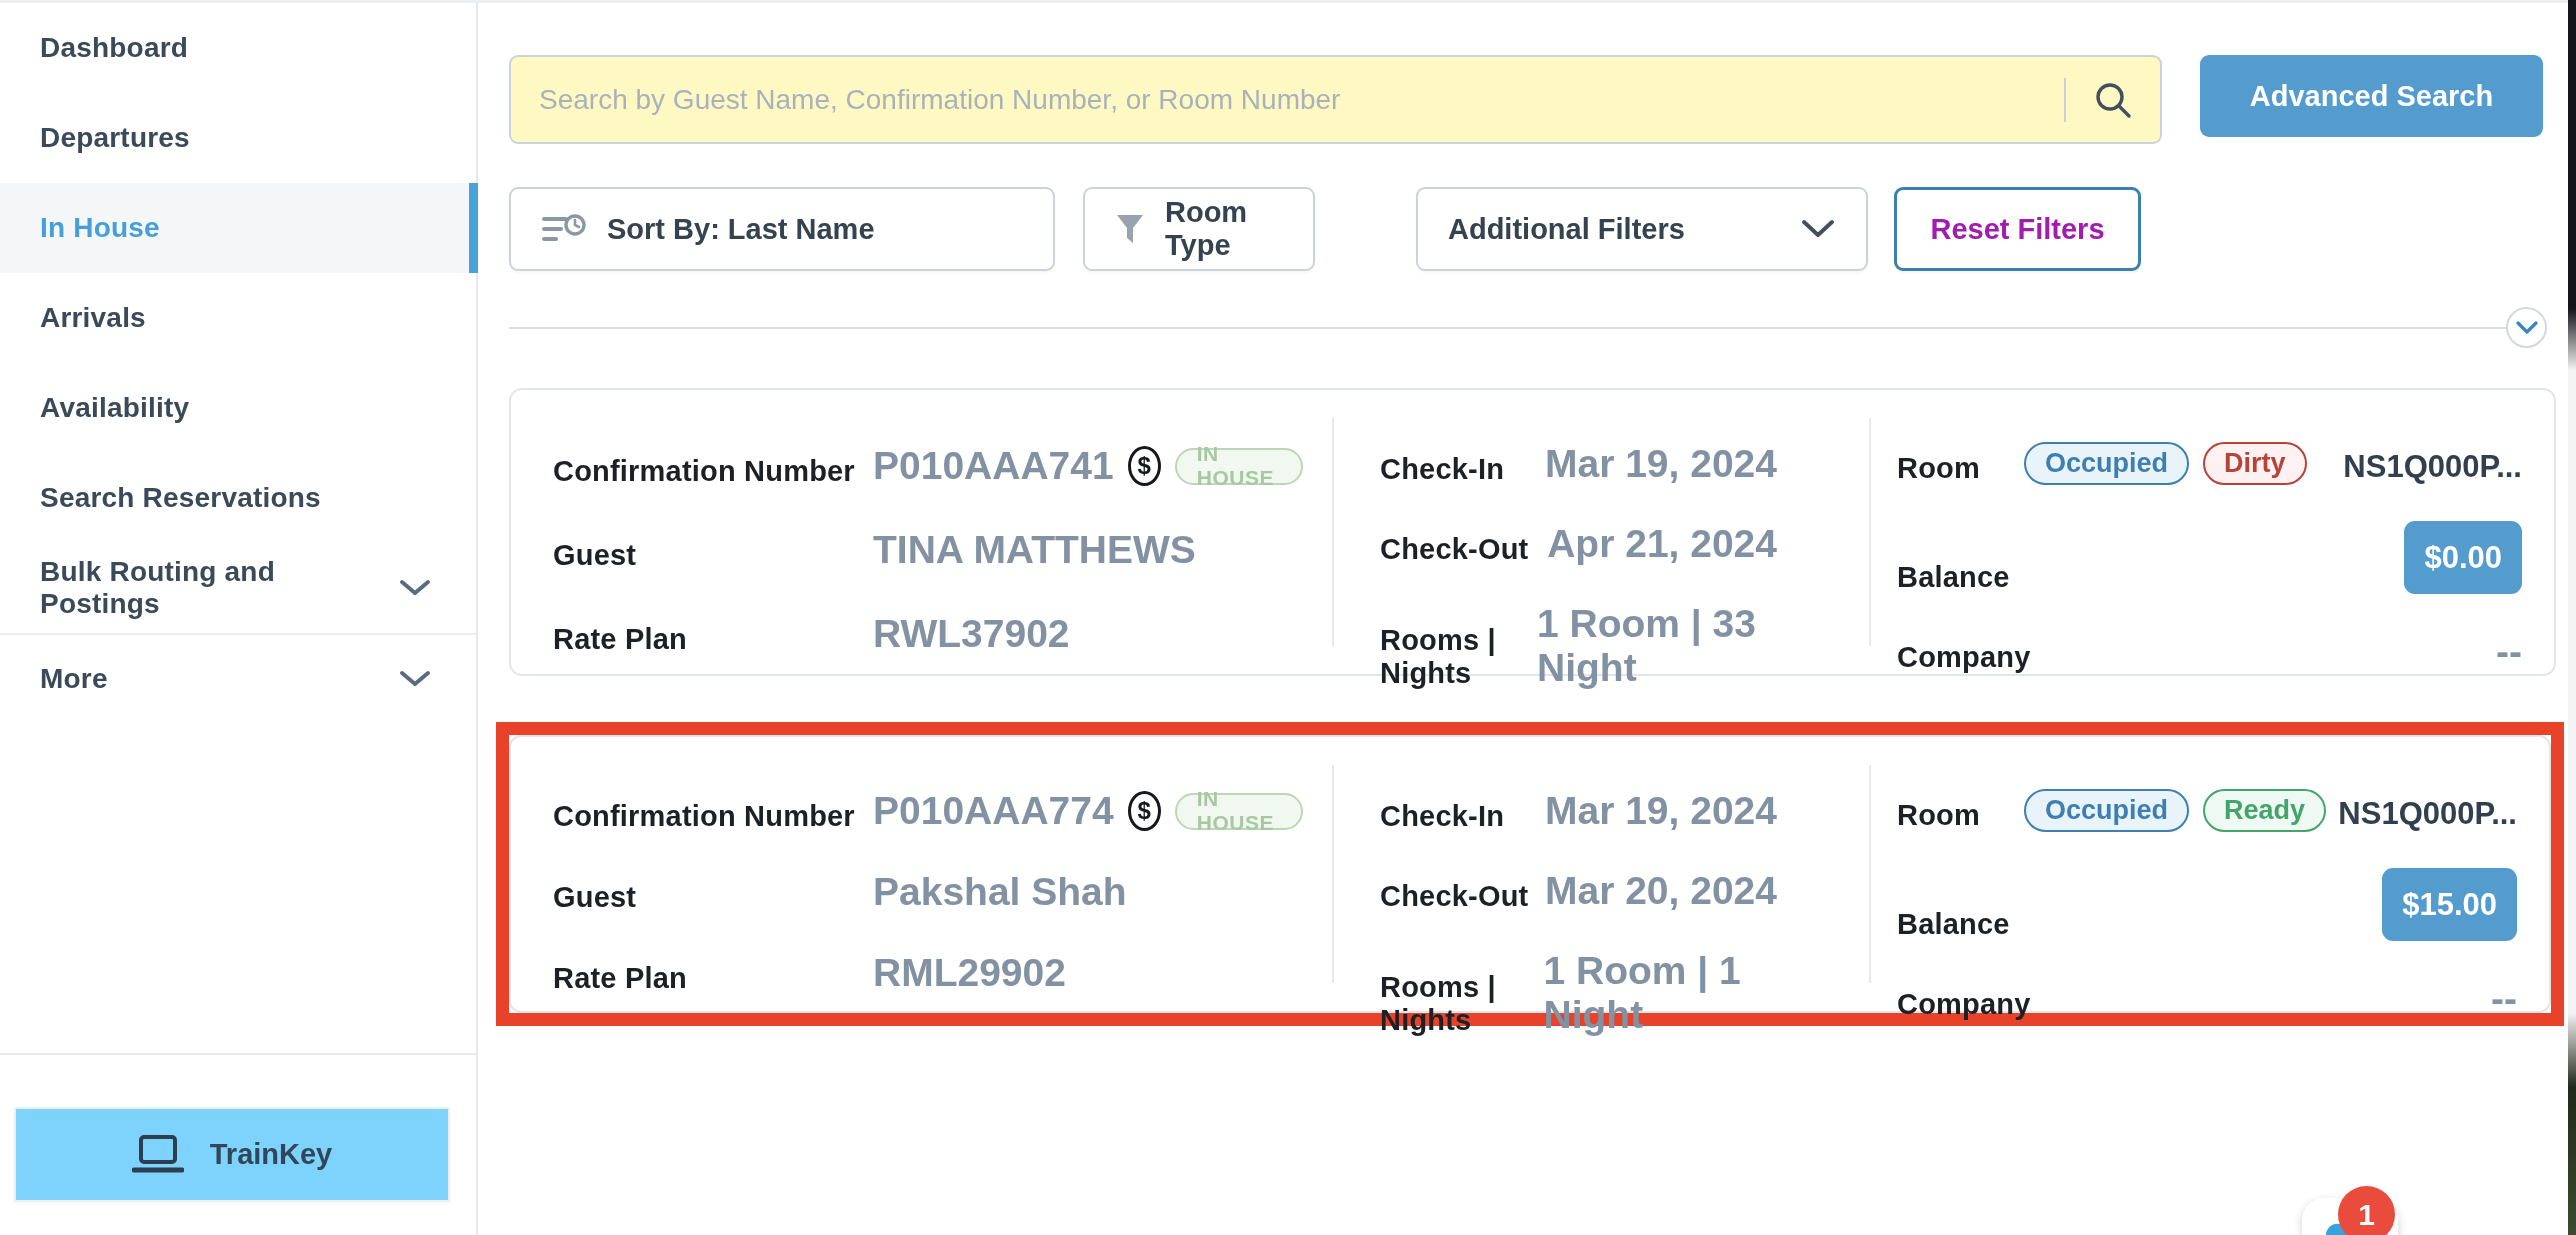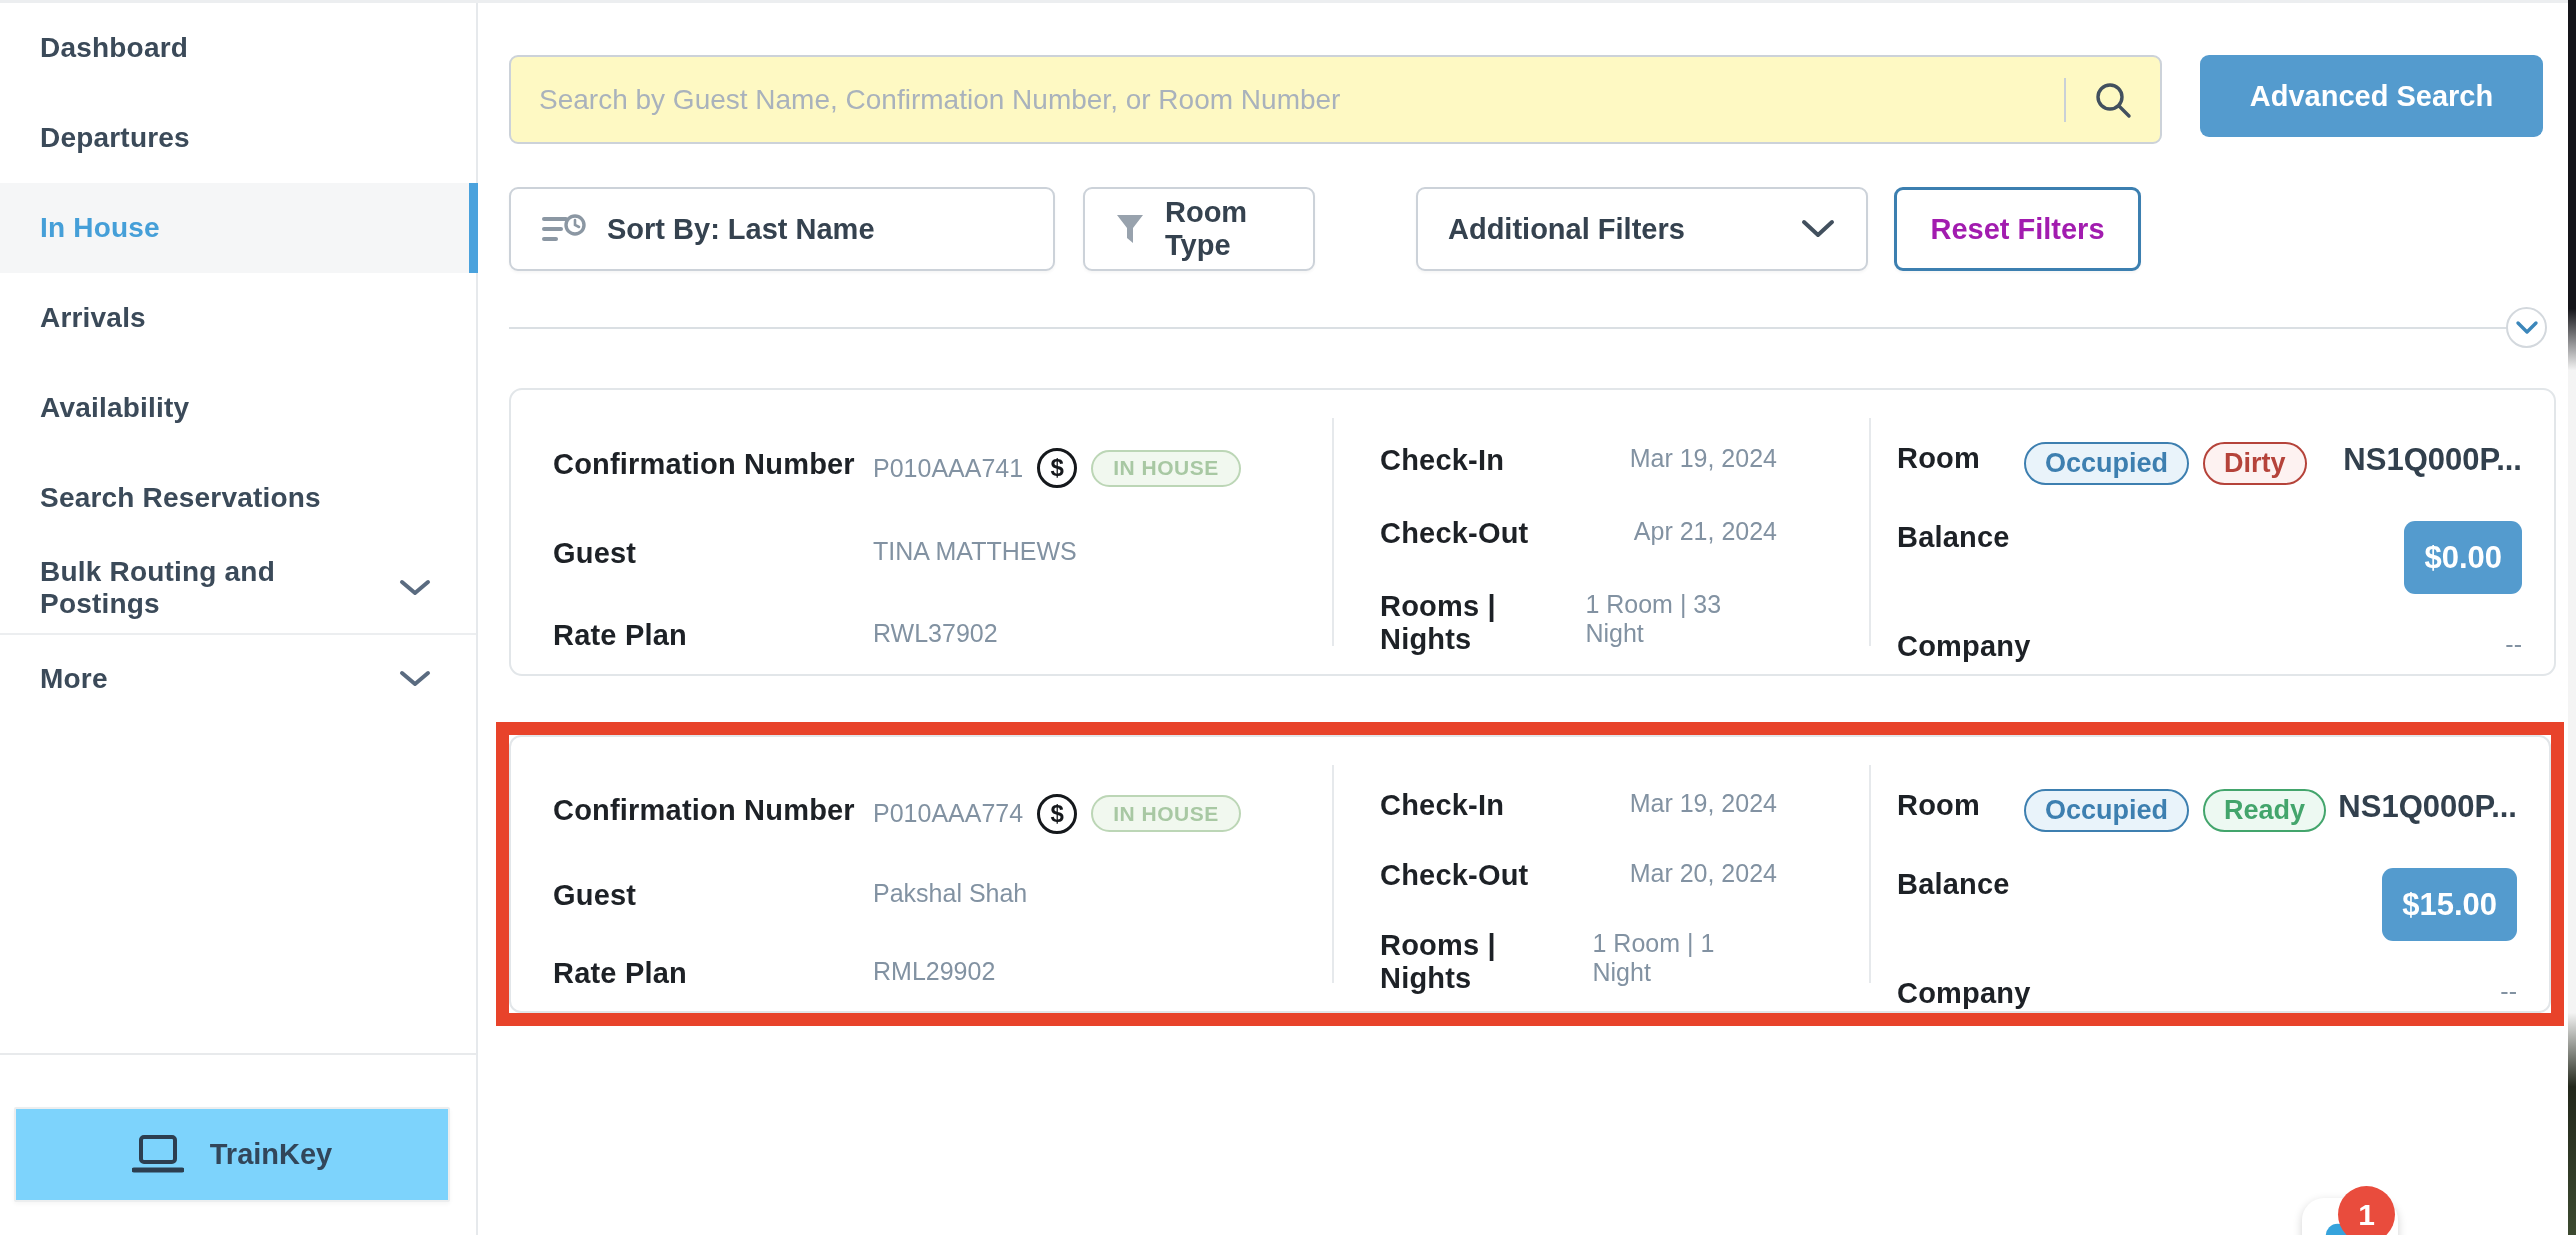--- a/index.html
+++ b/index.html
@@ -47,24 +47,24 @@
   .card { position:absolute; left:29px; width:2047px; height:288px; background:#fff; border:2px solid #e2e6e9; border-radius:13px; display:flex; cursor:pointer; }
   .card1 { top:385px; }
   .red-wrap { position:absolute; left:16px; top:719px; width:2068px; height:304px; border:13px solid #e8432a; background:#fff; }
   .red-wrap .card { position:relative; left:0; top:0; width:2042px; height:278px; border-radius:12px; }
   .vdiv { position:absolute; top:28px; bottom:28px; width:2px; background:#e6e9ec; }
   .vdiv1 { left:821px; } .vdiv2 { left:1358px; }
   .col { display:flex; flex-direction:column; justify-content:space-around; padding-top:16px; padding-bottom:16px; }
   .col-left { width:821px; padding-left:42px; padding-right:30px; }
   .col-mid { width:537px; padding-left:48px; padding-right:92px; }
   .col-right { flex:1; padding-left:28px; padding-right:32px; }
-  .row { display:flex; align-items:flex-start;margin-top:36px; }
+  .row { display:flex; align-items:flex-end;margin-top:36px; }
   .lbl { font-size:29px; font-weight:700; color:#1d2126; letter-spacing:0.2px; }
   .col-left .lbl { width:320px; flex:none; }
-  .val { font-size:25px; font-weight:400; color:#8292a2; }
+  .val { font-size:39px; font-weight:700; color:#8292a2; }
   .val-group { display:flex; align-items:center; gap:14px; }
   .col-mid .row { justify-content:space-between; }
   .dollar-icon { width:40px; height:40px; border:3px solid #15181c; border-radius:50%; display:flex; align-items:center; justify-content:center; font-size:24px; font-weight:700; color:#15181c; cursor:pointer; }
   .pill { display:inline-flex; align-items:center; justify-content:center; border-radius:22px; font-weight:700; }
   .pill-inhouse { height:37px; padding:0 20px; border:2px solid #bcd6b6; background:#f1f8ef; color:#a8c8a3; font-size:21px; letter-spacing:0.5px; }
   .pill-occ { height:43px; padding:0 19px; border:2px solid #3d7fb0; background:#e9f3fa; color:#3d7fb0; font-size:27px; }
   .pill-dirty { height:43px; padding:0 19px; border:2px solid #b5433a; background:#fdf2f1; color:#b5433a; font-size:27px; }
   .pill-ready { height:43px; padding:0 19px; border:2px solid #43a56c; background:#edf9f2; color:#43a56c; font-size:27px; }
   .pills { display:flex; gap:14px; margin-left:44px; }
   .room-num { margin-left:auto; font-size:31px; font-weight:700; color:#32404d; }

